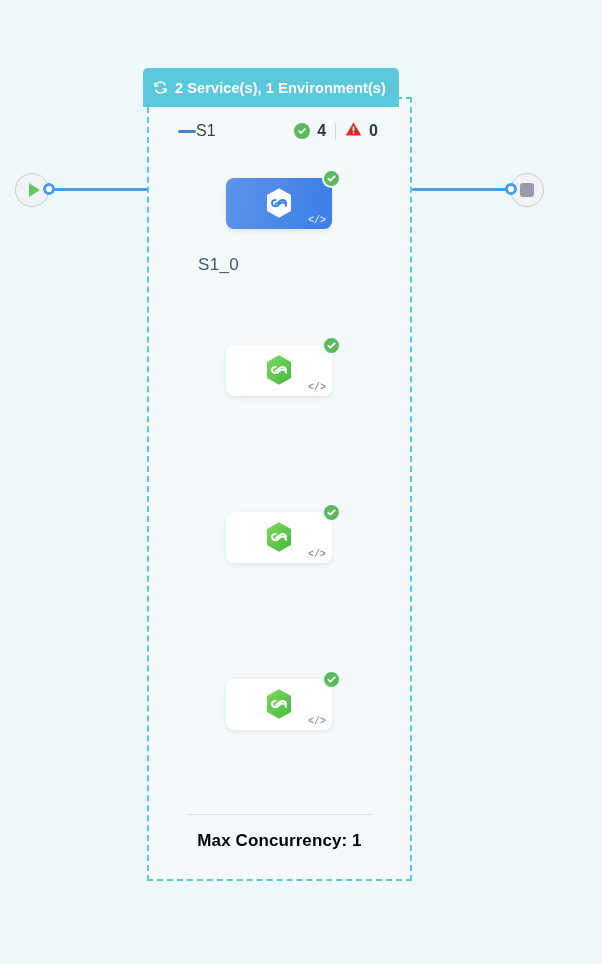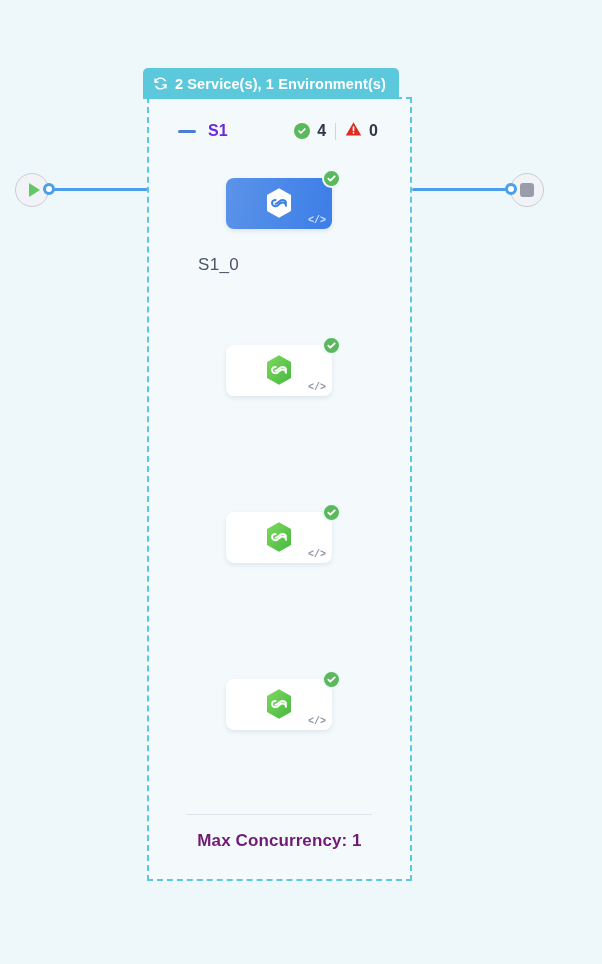--- a/index.html
+++ b/index.html
@@ -76,21 +76,21 @@
     width: 265px;
     height: 784px;
     border: 2px dashed #5bc8dd;
     background: rgba(255,255,255,0.35);
   }
 
   #group-tab {
     position: absolute;
     left: 143px;
     top: 68px;
-    height: 31px;
+    height: 39px;
     padding: 0 13px 0 10px;
     background: #5cc8db;
     border-radius: 5px 5px 0 0;
     display: flex;
     align-items: center;
     gap: 7px;
     color: #ffffff;
     font-size: 14.5px;
     font-weight: bold;
     letter-spacing: 0.1px;
@@ -109,24 +109,23 @@
     align-items: center;
   }
   .collapse-dash {
     width: 18px;
     height: 3px;
     background: #4a7dd4;
     border-radius: 2px;
     flex: 0 0 auto;
   }
   .service-name {
-    margin-left: 12px;
     font-size: 16px;
-    font-weight: bold;
-    color: #6d28d9;
+    font-weight: normal;
+    color: #404040;
     letter-spacing: 0.2px;
   }
   .counters {
     margin-left: auto;
     display: flex;
     align-items: center;
     gap: 7px;
   }
   .cnt-val {
     font-size: 16px;
@@ -223,21 +222,21 @@
     background: #dde3ea;
   }
   #footer-text {
     position: absolute;
     left: 150px;
     top: 831px;
     width: 259px;
     text-align: center;
     font-size: 17px;
     font-weight: bold;
-    color: #701a75;
+    color: #000000;
     letter-spacing: 0.1px;
   }
 </style>
 </head>
 <body>
 
 <div id="canvas">
 
   <div class="edge-line edge-left"></div>
   <div class="edge-line edge-right"></div>

